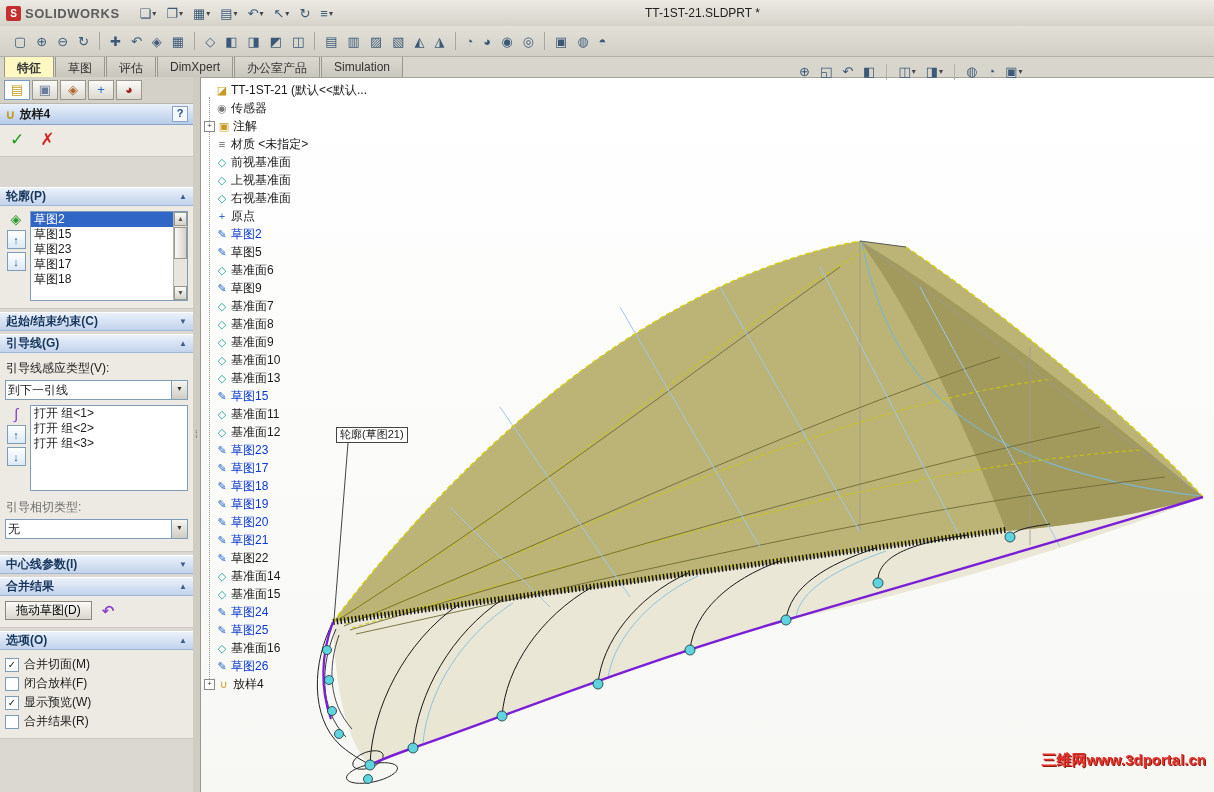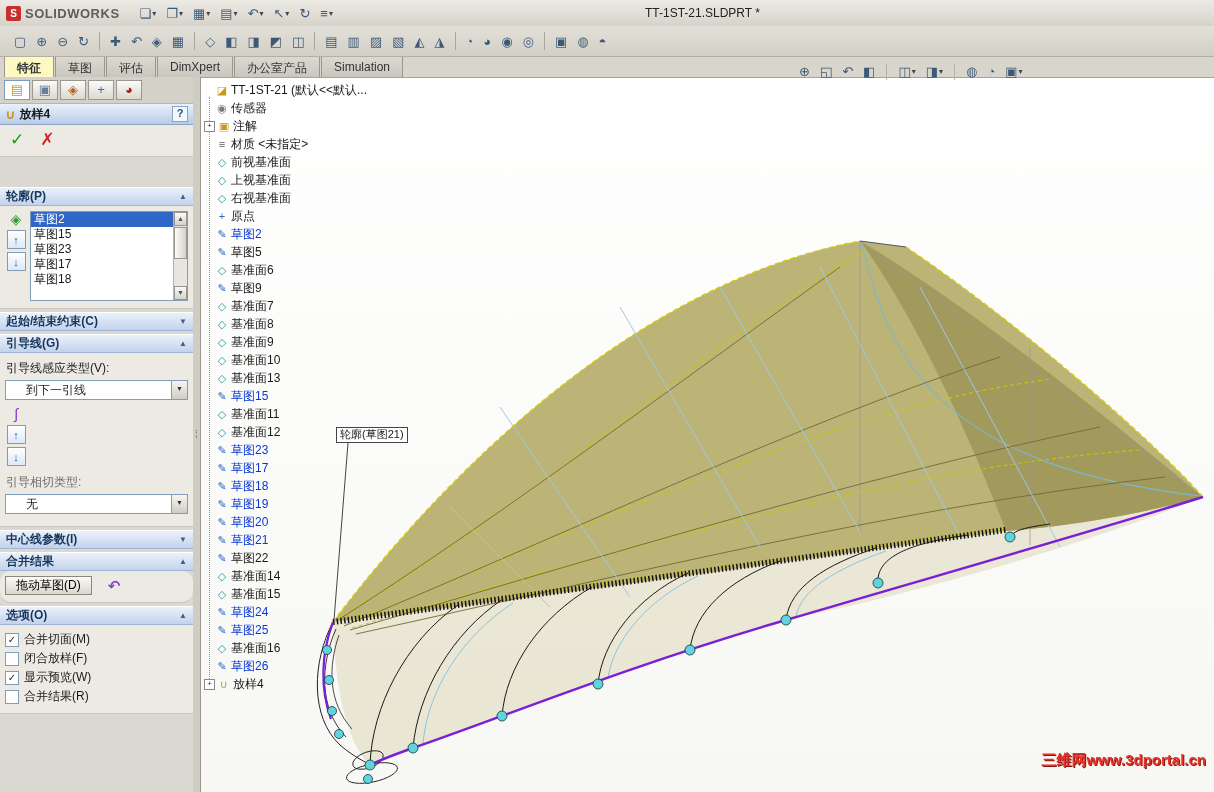--- a/index.html
+++ b/index.html
@@ -71,24 +71,24 @@
   .li.sel{background:#3066c6;color:#fff;}
   .sbar{position:absolute;right:1px;top:1px;bottom:1px;width:13px;background:#e7e5de;
     border-left:1px solid #b5b2a9;display:flex;flex-direction:column;}
   .sb{height:12px;font-size:7px;text-align:center;line-height:12px;
     background:linear-gradient(#fbfaf7,#d5d2c9);border:1px solid #9a978e;color:#555;}
   .sbd{margin-top:auto;}
   .thumb{height:30px;background:linear-gradient(90deg,#fbfaf7,#d5d2c9);border:1px solid #9a978e;margin-top:1px;}
   .lbl{margin:2px 1px 3px;}
   .dim{color:#6e6e6e;margin-top:8px;}
   .dd{height:18px;border:1px solid #7f9db9;background:#fff;display:flex;align-items:center;
-    padding-left:20px;margin-bottom:5px;}
+    padding-left:2px;margin-bottom:5px;}
   .ddb{margin-left:auto;width:15px;height:100%;background:linear-gradient(#f6f5f1,#cfccc3);
     border-left:1px solid #7f9db9;font-size:7px;line-height:16px;text-align:center;color:#333;}
-  .st{display:flex;align-items:center;gap:16px;border-radius:11px;}
+  .st{display:flex;align-items:center;gap:10px;}
   .bevel{height:19px;border:1px solid #8a877e;background:linear-gradient(#fbfaf7,#d9d6cd);
     font-size:12px;padding:0 10px;font-family:inherit;}
   .undo{color:#8a3fd0;font-size:15px;font-weight:bold;}
   .cbrow{display:flex;align-items:center;gap:5px;height:19px;}
   .cb{width:12px;height:12px;border:1px solid #7f9db9;background:#fff;font-size:10px;line-height:11px;
     text-align:center;color:#1c1c1c;font-weight:bold;flex:0 0 12px;}
 
   .splitter{position:absolute;left:193px;top:77px;bottom:0;width:7px;background:#cfccc3;
     border-right:1px solid #9a978e;display:flex;align-items:center;justify-content:center;
     color:#7a7a74;font-size:10px;z-index:9;}
@@ -353,20 +353,27 @@
         <div class="dd">
           <span>到下一引线</span>
           <span class="ddb">▼</span>
         </div>
         <div class="grow">
           <div class="col">
             <span class="colic guideic">∫</span>
             <button class="mv">↑</button>
             <button class="mv">↓</button>
           </div>
+          <div class="listwrap">
+            <div class="list" id="guideList" style="height:84px">
+                <div class="li">打开 组&lt;1&gt;</div>
+                <div class="li">打开 组&lt;2&gt;</div>
+                <div class="li">打开 组&lt;3&gt;</div>
+              </div>
+          </div>
         </div>
         <div class="lbl dim">引导相切类型:</div>
         <div class="dd">
           <span>无</span>
           <span class="ddb">▼</span>
         </div>
       </div>
     </div>
 
     <div class="sec">

